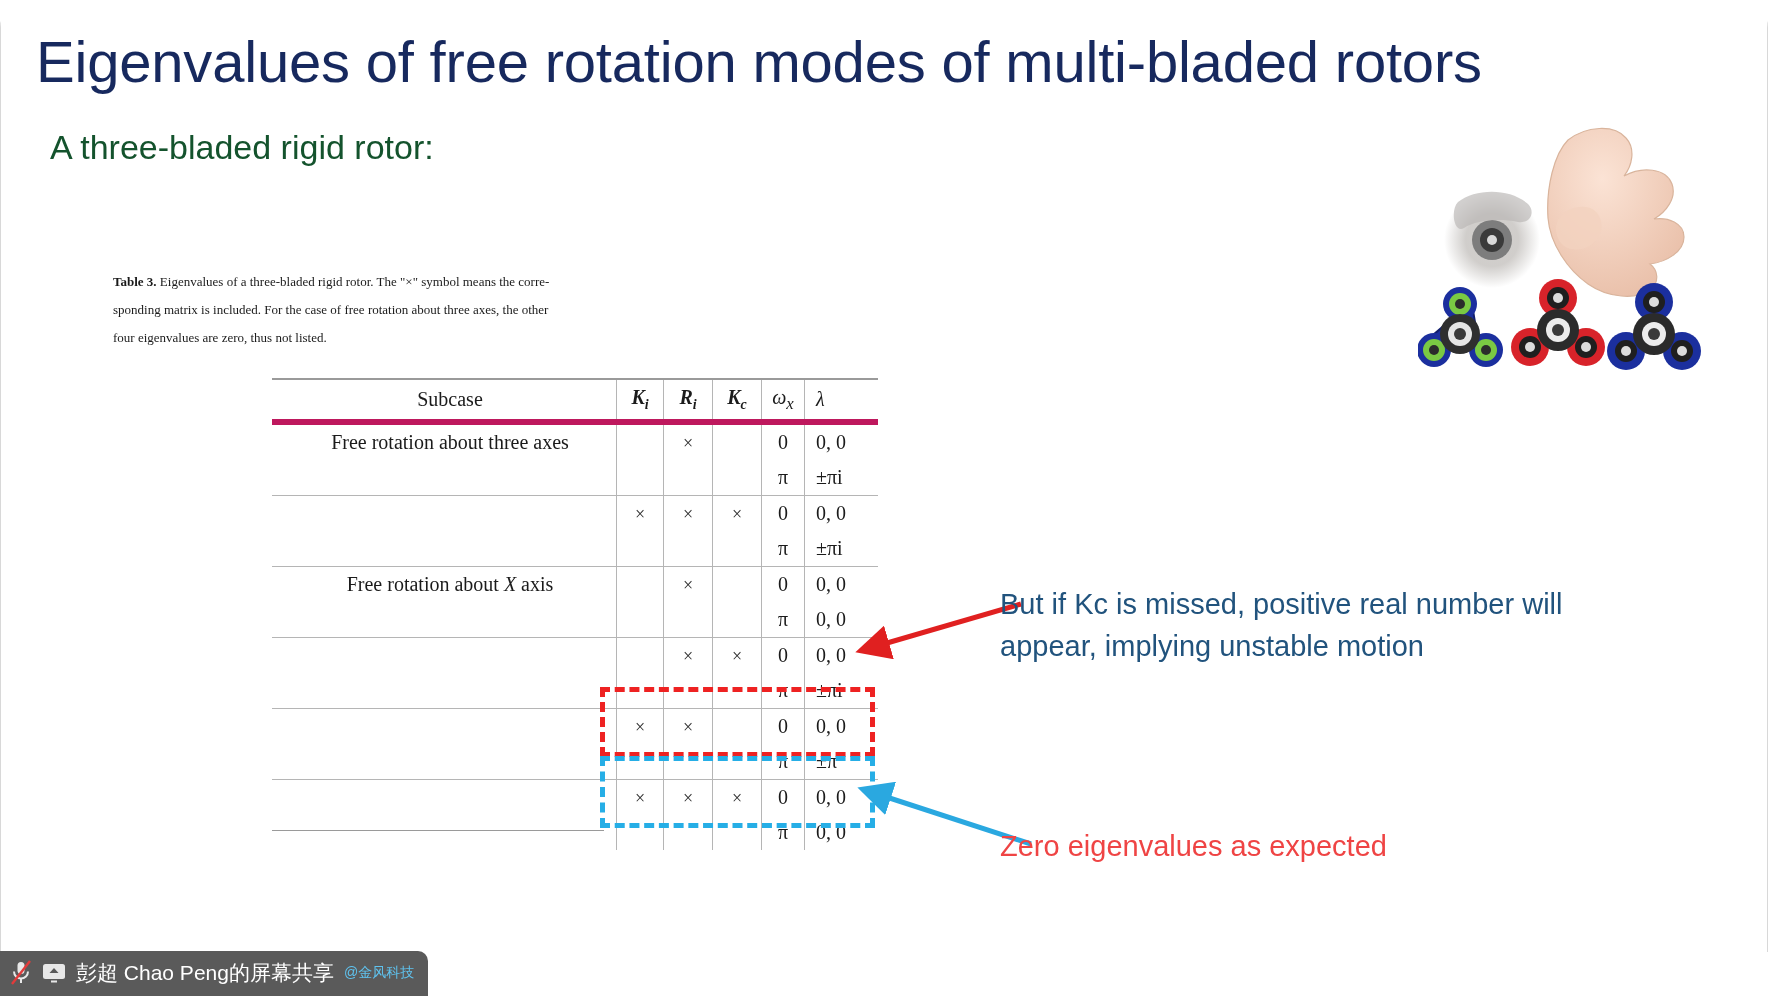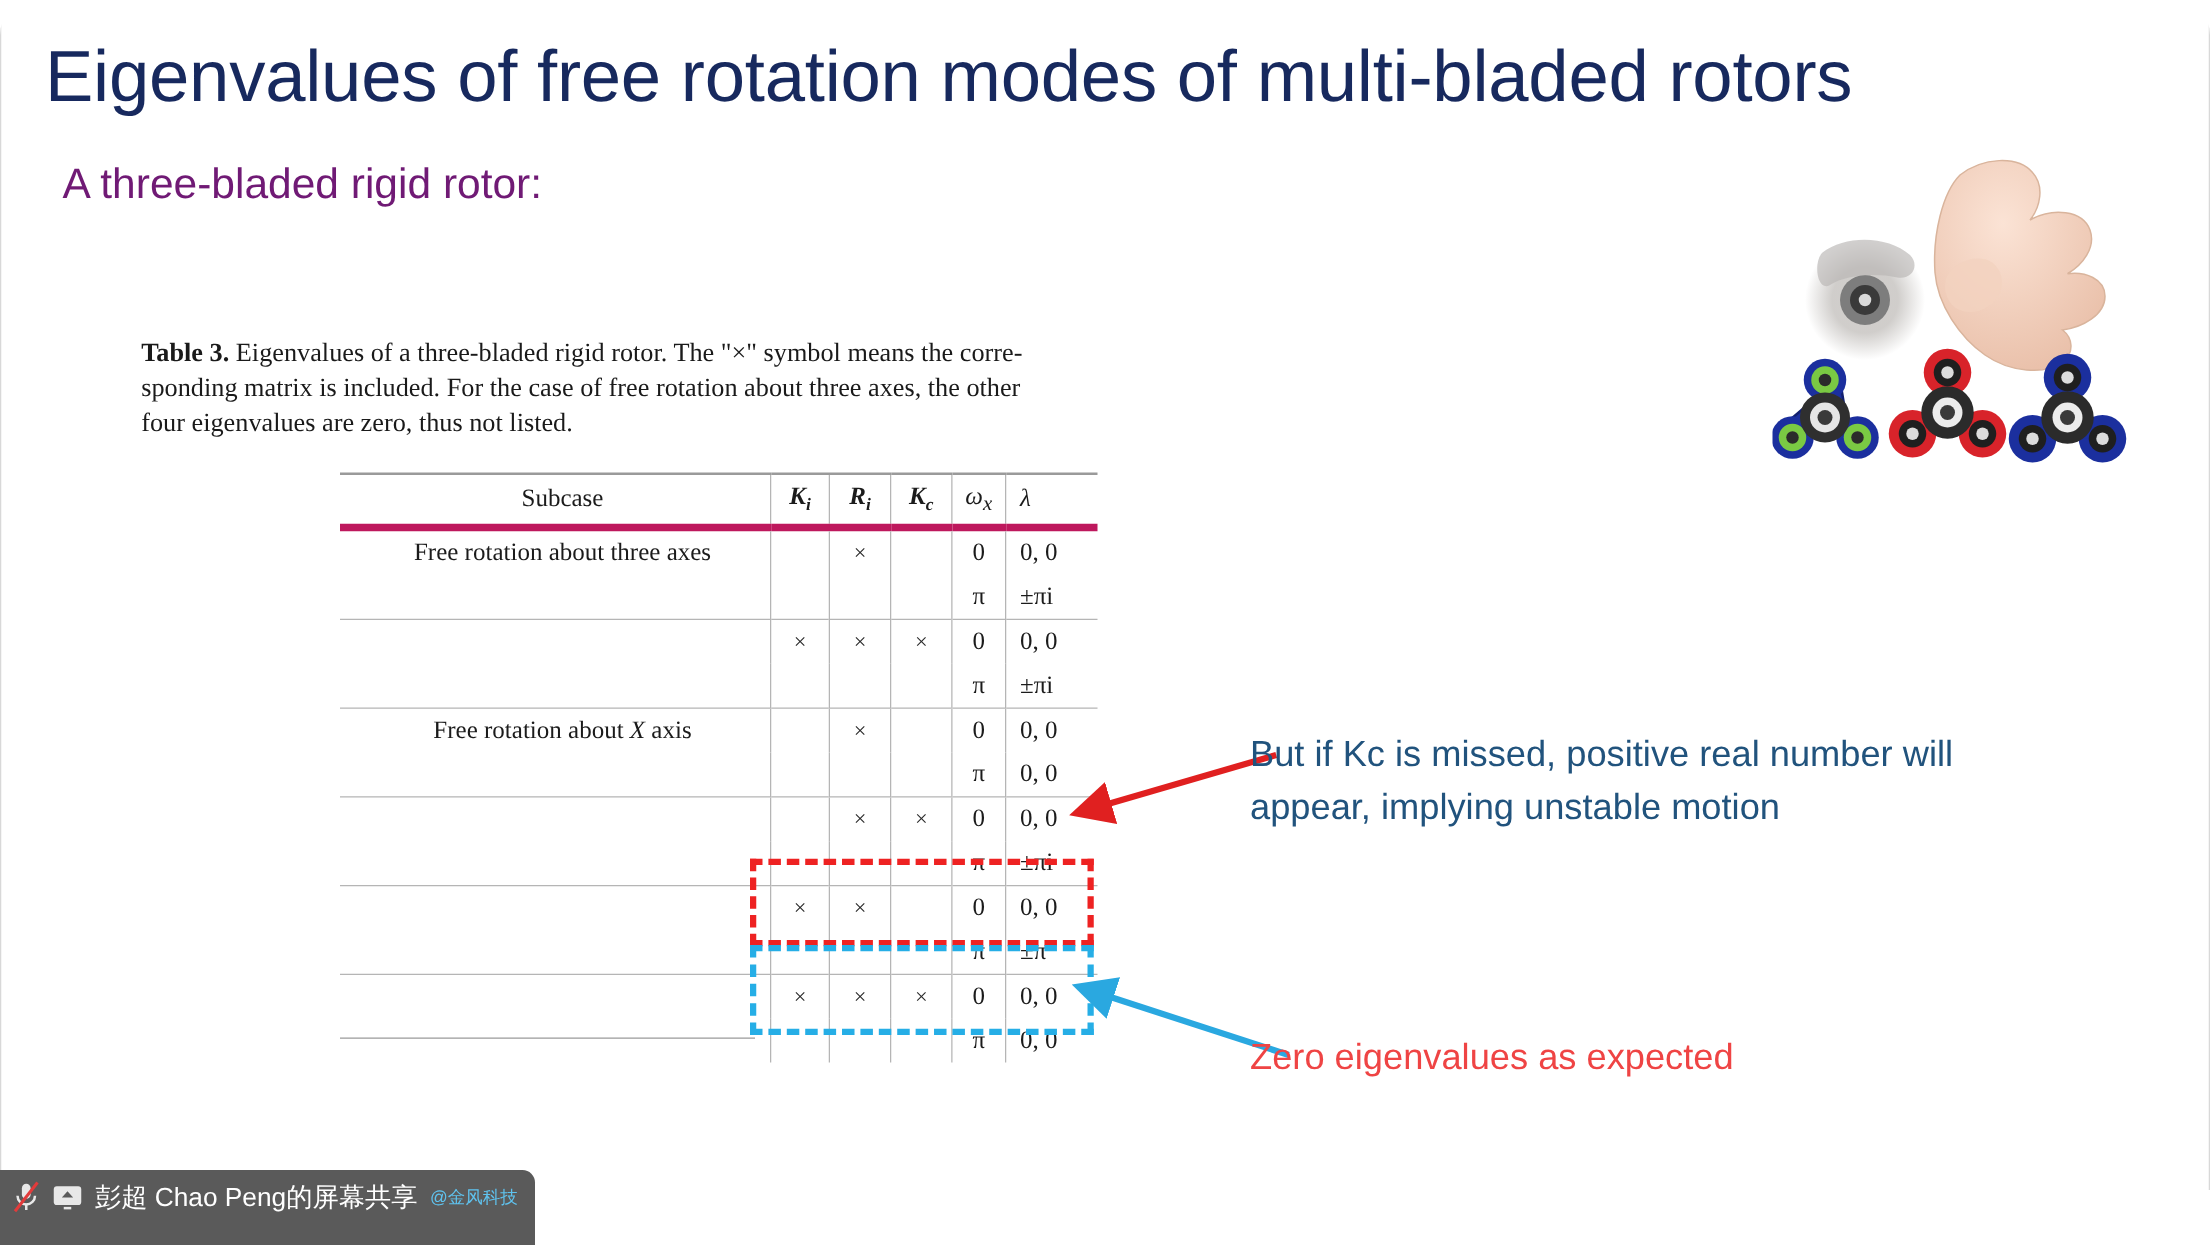--- a/index.html
+++ b/index.html
@@ -53,21 +53,21 @@
     white-space: nowrap;
   }
 
   
   #table-caption {
     position: absolute;
     left: 113px;
     top: 268px;
     width: 900px;
     font-family: "Liberation Serif", "DejaVu Serif", serif;
-    font-size: 21px;
+    font-size: 13px;
     line-height: 28px;
     color: #1a1a1a;
     text-align: justify;
   }
   #table-caption .cap-label {
     font-weight: bold;
   }
   #table-caption .cap-line {
     display: block;
     white-space: nowrap;
@@ -172,21 +172,21 @@
     bottom: 0;
     width: 1768px;
     height: 44px;
     background: #ffffff;
   }
   #share-pill {
     position: absolute;
     left: 0;
     bottom: 0;
     height: 44px;
-    padding: 0 14px 16px 10px;
+    padding: 0 14px 1px 10px;
     background: #5a5a5a;
     border-top-right-radius: 10px;
     display: flex;
     align-items: center;
     gap: 10px;
   }
   #share-pill .label {
     color: #ffffff;
     font-size: 21px;
     white-space: nowrap;
@@ -200,21 +200,21 @@
 </style>
 </head>
 <body>
 
 <div id="slide">
 
   <div class="edge-line" style="left:0px;"></div>
   <div class="edge-line" style="left:1767px;"></div>
 
   <div id="slide-title" style="color: rgb(23, 41, 94);">Eigenvalues of free rotation modes of multi-bladed rotors</div>
-  <div id="slide-subtitle" style="color: #701a75;">A three-bladed rigid rotor:</div>
+  <div id="slide-subtitle" style="color: #14532d;">A three-bladed rigid rotor:</div>
 
   <div id="table-caption">
     <span class="cap-line"><span class="cap-label">Table 3.</span> <span>Eigenvalues of a three-bladed rigid rotor. The "×" symbol means the corre-</span></span>
     <span class="cap-line">sponding matrix is included. For the case of free rotation about three axes, the other</span>
     <span class="cap-line">four eigenvalues are zero, thus not listed.</span>
   </div>
 
   <div id="eig-table-wrap">
     <table class="eig">
       <thead>

